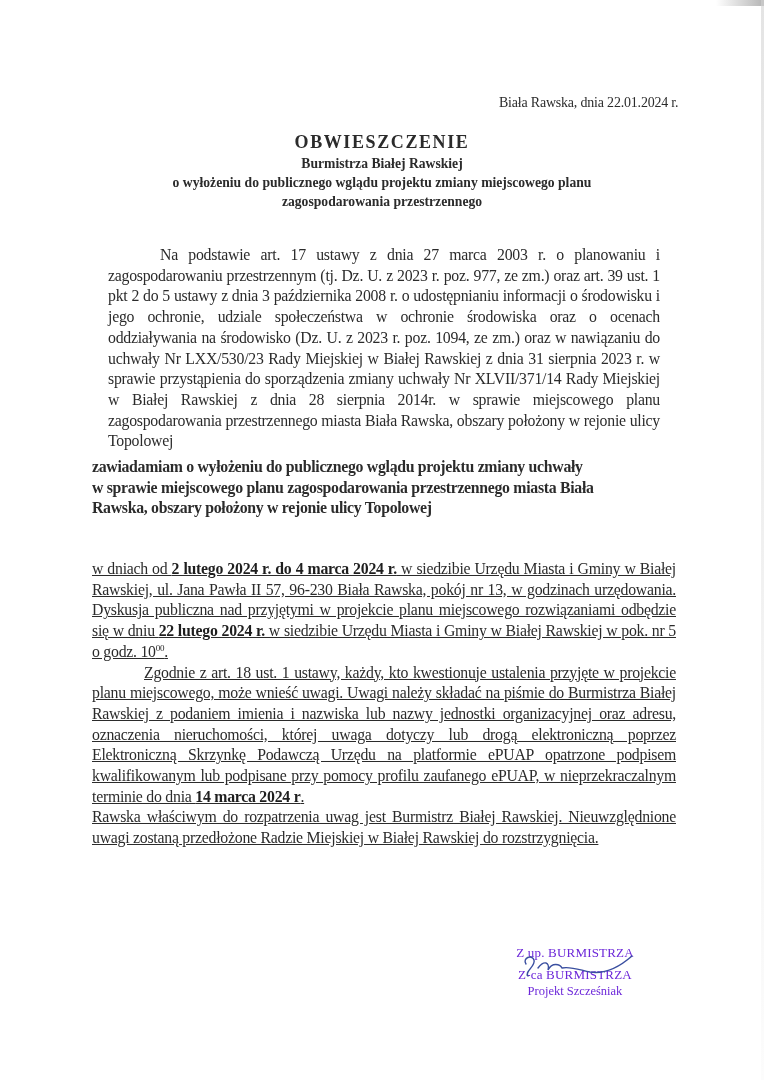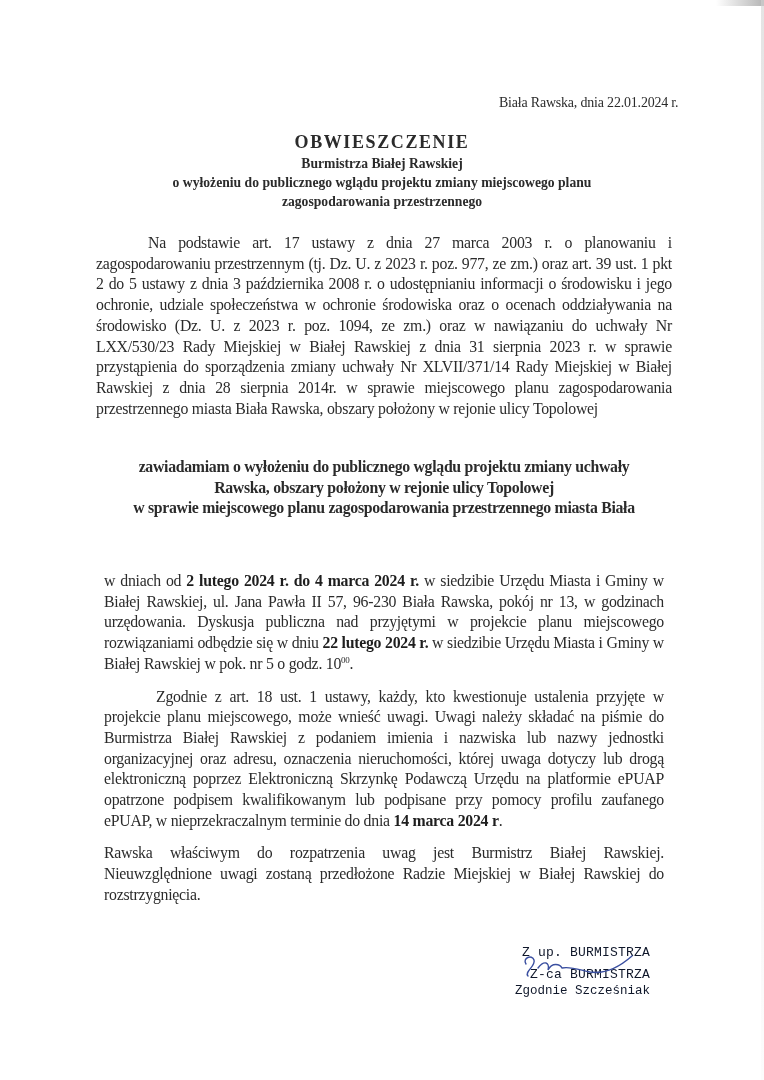--- a/index.html
+++ b/index.html
@@ -23,32 +23,32 @@
   .header .t1 { font-size: 18px; font-weight: bold; letter-spacing: 1.6px; line-height: 22px; }
   .header .t2 { font-size: 15.5px; font-weight: bold; line-height: 19px; transform: scaleX(0.88); }
   .body-block {
     position: absolute; left: 92px; width: 584px;
     font-size: 15.8px; line-height: 20.7px; text-align: justify; letter-spacing: -0.25px;
   }
   .para1 { top: 229px; }
   .para1 .first { text-indent: 52px; }
   .announce {
     position: absolute; top: 457px; left: 92px; width: 584px;
-    text-align: center; font-weight: bold; font-size: 15.8px; line-height: 20.5px; letter-spacing: -0.3px;
+    text-align: left; font-weight: bold; font-size: 15.8px; line-height: 20.5px; letter-spacing: -0.3px;
   }
   .para2 { top: 559px; }
   .para2 .indent { text-indent: 52px; }
-  .para2 p { margin: 12px; }
-  .para1 p { margin: 4px; }
+  .para2 p { margin: 0; text-decoration: underline; }
+  .para1 p { margin: 16px; }
   b { font-weight: bold; color: #1e1e1e; }
   sup { font-size: 9px; line-height: 0; }
   .stamp {
     position: absolute; top: 945px; left: 500px; width: 150px;
-    font-family: Liberation Mono, monospace; color: #0f172a;
-    text-align: right; font-size: 13px; line-height: 16px;
+    font-family: Liberation Serif, serif; color: #6d28d9;
+    text-align: center; font-size: 13px; line-height: 16px;
   }
   .stamp .l1 { letter-spacing: 0.2px; }
   .stamp .l2 { letter-spacing: 0.2px; }
   .stamp .l3 { font-size: 12.5px; }
   .sig {
     position: absolute; top: 950px; left: 520px; width: 120px; height: 32px;
   }
 </style>
 </head>
 <body>
@@ -64,31 +64,31 @@
   <div class="t2">o wyłożeniu do publicznego wglądu projektu zmiany miejscowego planu</div>
   <div class="t2">zagospodarowania przestrzennego</div>
 </div>
 
 <div class="body-block para1">
   <p class="first">Na podstawie art. 17 ustawy z dnia 27 marca 2003 r. o planowaniu i zagospodarowaniu przestrzennym (tj. Dz. U. z 2023 r. poz. 977, ze zm.) oraz art. 39 ust. 1 pkt 2 do 5 ustawy z dnia 3 października 2008 r. o udostępnianiu informacji o środowisku i jego ochronie, udziale społeczeństwa w ochronie środowiska oraz o ocenach oddziaływania na środowisko (Dz. U. z 2023 r. poz. 1094, ze zm.) oraz w nawiązaniu do uchwały Nr LXX/530/23 Rady Miejskiej w Białej Rawskiej z dnia 31 sierpnia 2023 r. w sprawie przystąpienia do sporządzenia zmiany uchwały Nr XLVII/371/14 Rady Miejskiej w Białej Rawskiej z dnia 28 sierpnia 2014r. w sprawie miejscowego planu zagospodarowania przestrzennego miasta Biała Rawska, obszary położony w rejonie ulicy Topolowej</p>
 </div>
 
 <div class="announce">
   <div>zawiadamiam o wyłożeniu do publicznego wglądu projektu zmiany uchwały</div>
+  <div>w sprawie miejscowego planu zagospodarowania przestrzennego miasta Biała</div>
   <div>Rawska, obszary położony w rejonie ulicy Topolowej</div>
-  <div>w sprawie miejscowego planu zagospodarowania przestrzennego miasta Biała</div>
 </div>
 
 <div class="body-block para2">
   <p><span>w dniach od </span><b>2 lutego 2024 r. do 4 marca 2024 r.</b><span> w siedzibie Urzędu Miasta i Gminy w Białej Rawskiej, ul. Jana Pawła II 57, 96-230 Biała Rawska, pokój nr 13, w godzinach urzędowania. Dyskusja publiczna nad przyjętymi w projekcie planu miejscowego rozwiązaniami odbędzie się w dniu </span><b>22 lutego 2024 r.</b><span> w siedzibie Urzędu Miasta i Gminy w Białej Rawskiej w pok. nr 5 o godz. 10</span><sup>00</sup><span>.</span></p>
   <p class="indent"><span>Zgodnie z art. 18 ust. 1 ustawy, każdy, kto kwestionuje ustalenia przyjęte w projekcie planu miejscowego, może wnieść uwagi. Uwagi należy składać na piśmie do Burmistrza Białej Rawskiej z podaniem imienia i nazwiska lub nazwy jednostki organizacyjnej oraz adresu, oznaczenia nieruchomości, której uwaga dotyczy lub drogą elektroniczną poprzez Elektroniczną Skrzynkę Podawczą Urzędu na platformie ePUAP opatrzone podpisem kwalifikowanym lub podpisane przy pomocy profilu zaufanego ePUAP, w nieprzekraczalnym terminie do dnia </span><b>14 marca 2024 r</b><span>.</span></p>
   <p>Rawska właściwym do rozpatrzenia uwag jest Burmistrz Białej Rawskiej. Nieuwzględnione uwagi zostaną przedłożone Radzie Miejskiej w Białej Rawskiej do rozstrzygnięcia.</p>
 </div>
 
 <div class="stamp">
   <div class="l1">Z up. BURMISTRZA</div>
   <div class="l2" style="margin-top:6px">Z-ca BURMISTRZA</div>
-  <div class="l3">Zgodnie Szcześniak</div>
+  <div class="l3">Projekt Szcześniak</div>
 </div>
 
 <svg class="sig" viewBox="0 0 120 32">
   <path d="M6 14 C2 8, 12 4, 14 10 C16 16, 4 22, 8 26 M18 18 C24 10, 30 12, 28 20 C32 12, 40 14, 42 18 C50 16, 60 20, 70 22 C82 24, 96 20, 112 6" fill="none" stroke="#3a4fa0" stroke-width="1.4" stroke-linecap="round"></path>
 </svg>
 
 </body></html>

